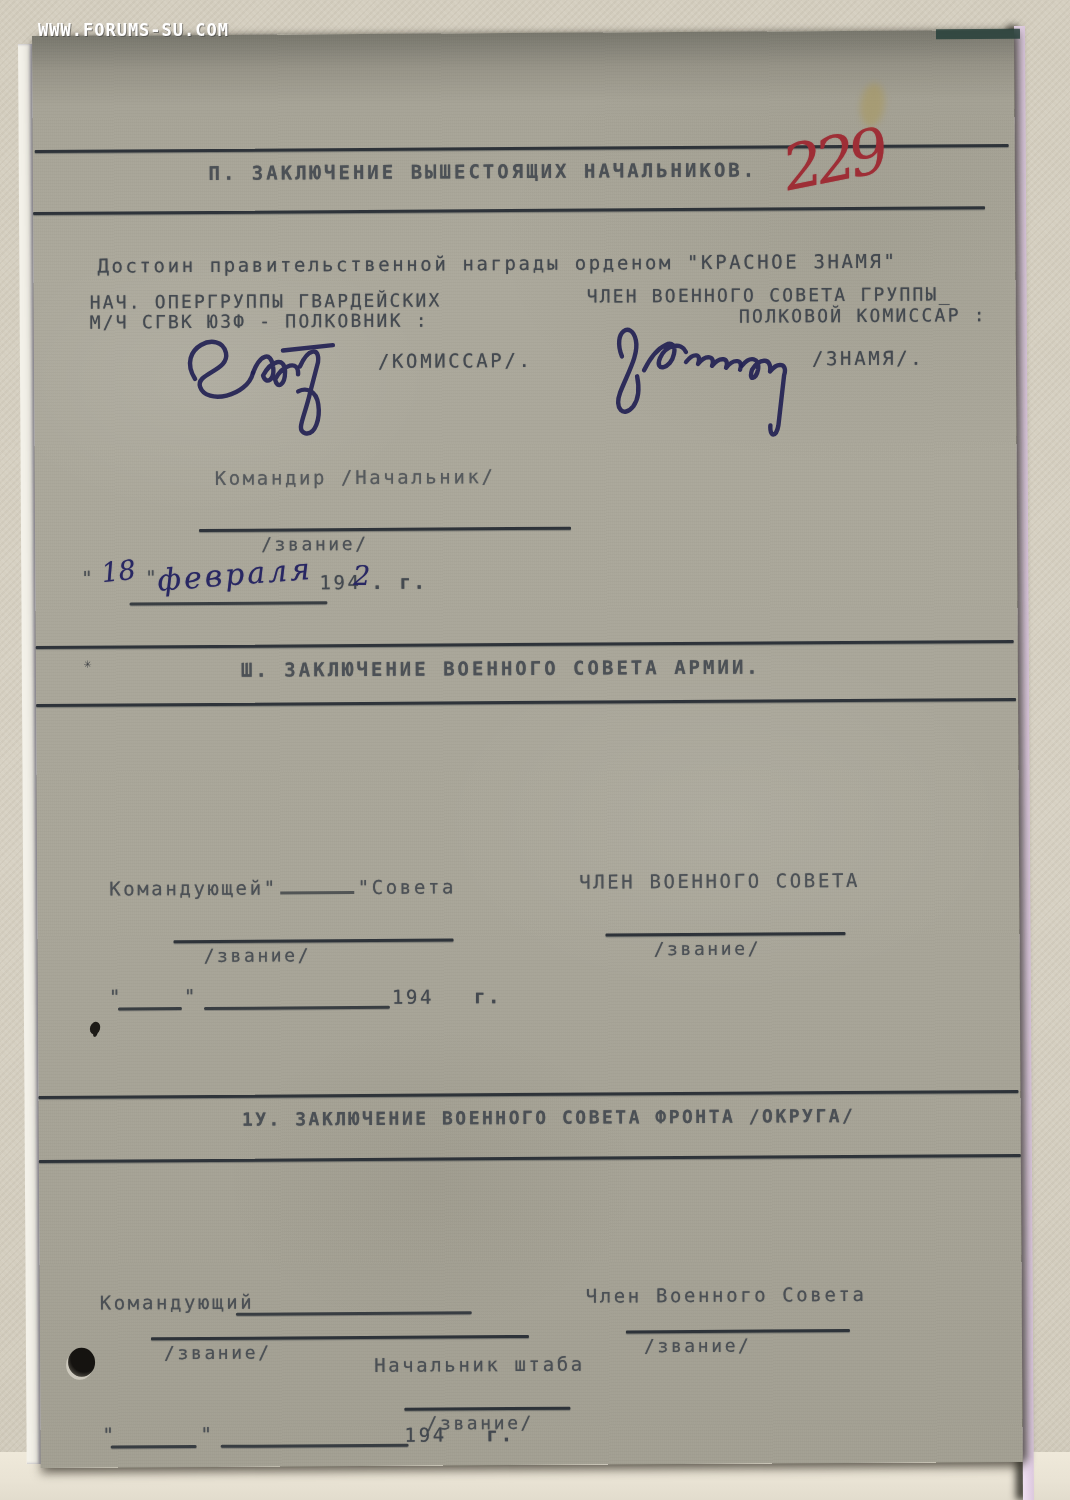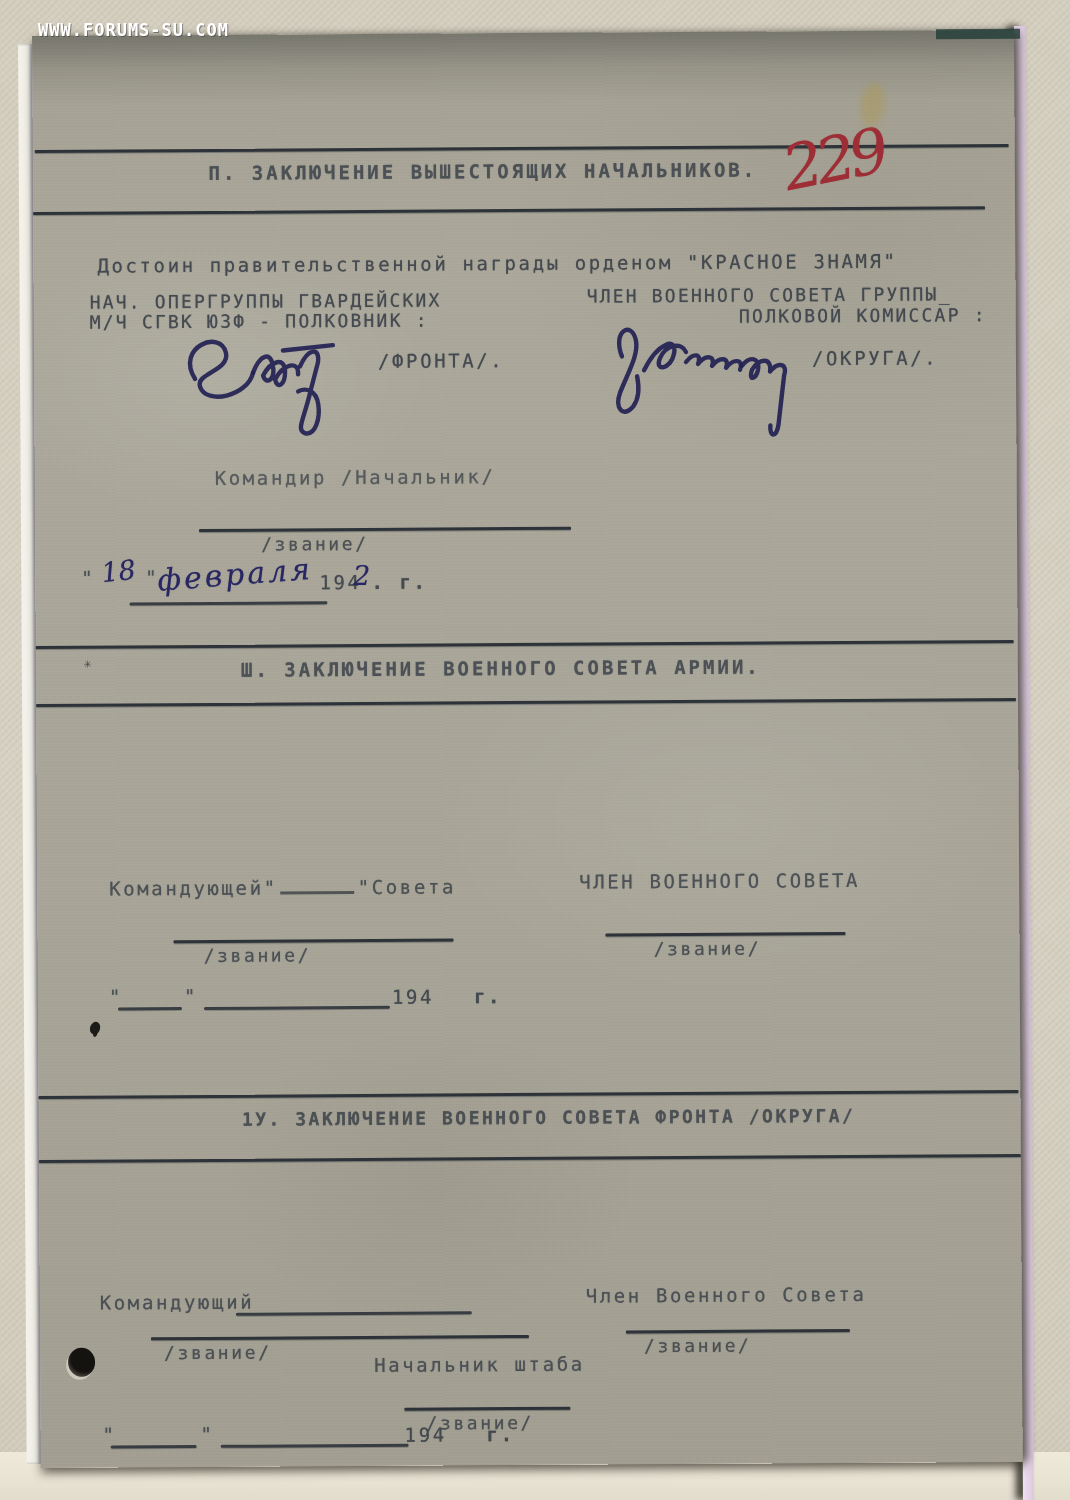--- a/index.html
+++ b/index.html
@@ -83,29 +83,29 @@
   <div class="abs t t2 f85" style="left:56px;top:276px;">М/Ч СГВК ЮЗФ - ПОЛКОВНИК :</div>
   <div class="abs t t2 f85" style="left:553px;top:253px;width:400px;">ЧЛЕН ВОЕННОГО СОВЕТА ГРУППЫ_</div>
   <div class="abs t t2 f85" style="left:553px;top:274px;width:400px;text-align:right;">ПОЛКОВОЙ КОМИССАР :</div>
 
   <svg class="abs sig" style="left:133px;top:292px;" width="215" height="118" viewBox="0 0 215 118">
     <path d="M28,52 C8,20 54,2 59,26 C63,44 28,46 33,60 C39,78 80,70 86,46"></path>
     <path d="M86,46 C93,28 104,24 106,40 C108,53 99,59 96,49 C104,34 118,30 118,45 C118,59 110,63 108,53 C116,38 132,33 131,48"></path>
     <path d="M133,40 C141,22 153,20 151,36 L143,66 C137,92 128,104 138,107 C148,109 153,92 151,78 C149,64 139,61 131,65"></path>
     <path d="M116,24 L166,19"></path>
   </svg>
-  <div class="abs t f85" style="left:344px;top:316px;">/ФРОНТА/.</div>
+  <div class="abs t f85" style="left:344px;top:316px;">/КОМИССАР/.</div>
 
   <svg class="abs sig" style="left:558px;top:282px;" width="238" height="130" viewBox="0 0 238 130">
     <path d="M30,42 C20,16 40,6 44,26 C47,40 36,58 28,78 C22,94 31,104 41,92 C47,84 47,72 45,62"></path>
     <path d="M52,56 C66,28 86,22 82,40 C79,55 62,58 68,44 C74,30 90,28 94,38"></path>
     <path d="M94,48 C102,38 110,40 106,50 C114,40 124,42 120,52 C128,42 138,44 134,54 C142,44 152,46 148,56"></path>
     <path d="M150,52 C158,42 168,44 166,56 C164,66 156,68 160,56 C168,44 180,44 178,58 C186,48 196,50 192,62 L186,112 C184,124 177,124 178,112"></path>
   </svg>
-  <div class="abs t f85" style="left:778px;top:316px;">/ОКРУГА/.</div>
+  <div class="abs t f85" style="left:778px;top:316px;">/ЗНАМЯ/.</div>
 
   <div class="abs t f70" style="left:180px;top:432px;">Командир /Начальник/</div>
 
   <div class="abs rule" style="left:164px;top:494px;width:372px;height:3px;"></div>
   <div class="abs t f78" style="left:226px;top:499px;font-size:18px;">/звание/</div>
 
   <div class="abs t f78" style="left:46px;top:531px;">"</div>
   <div class="abs ink" style="left:66px;top:520px;font-size:27px;transform:rotate(-6deg);">18</div>
   <div class="abs t f78" style="left:110px;top:531px;">"</div>
   <div class="abs ink" style="left:122px;top:522px;font-size:30px;letter-spacing:3px;transform:rotate(-4deg);">февраля</div>

